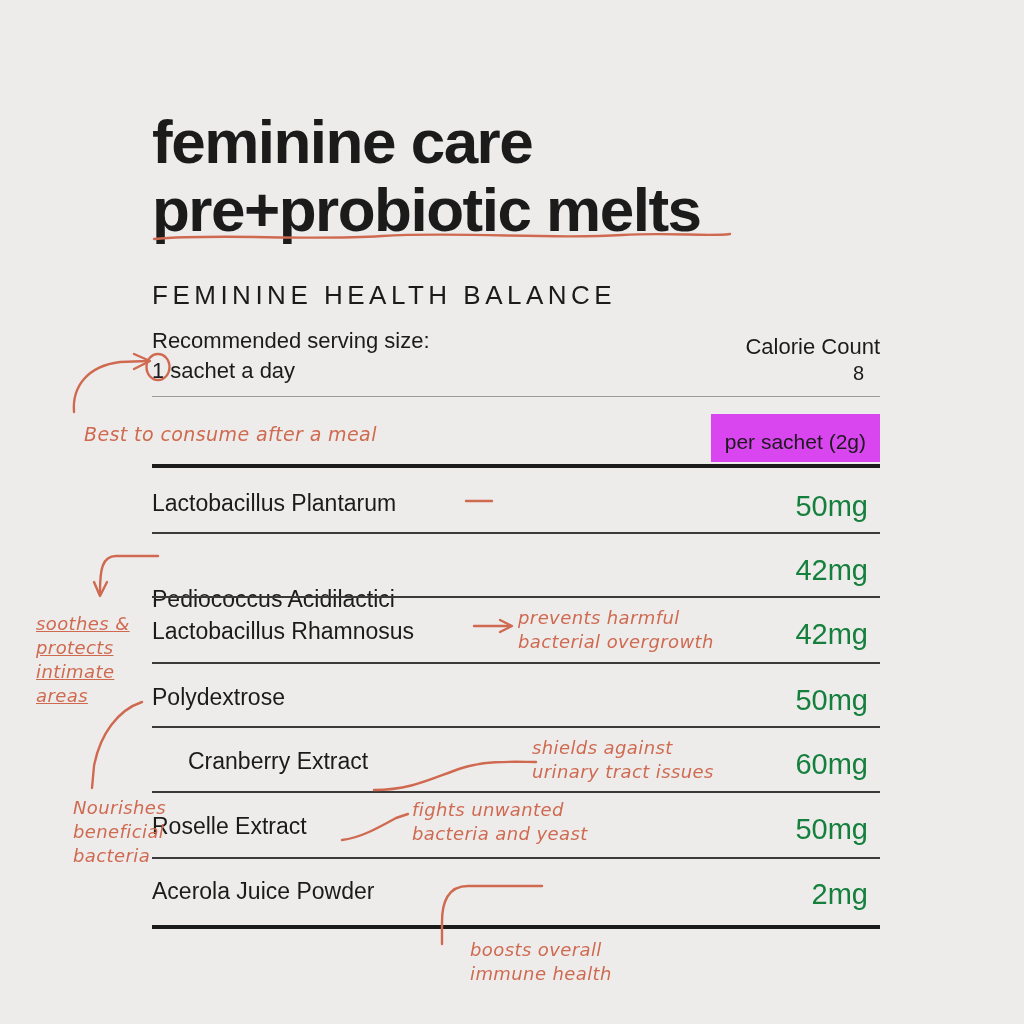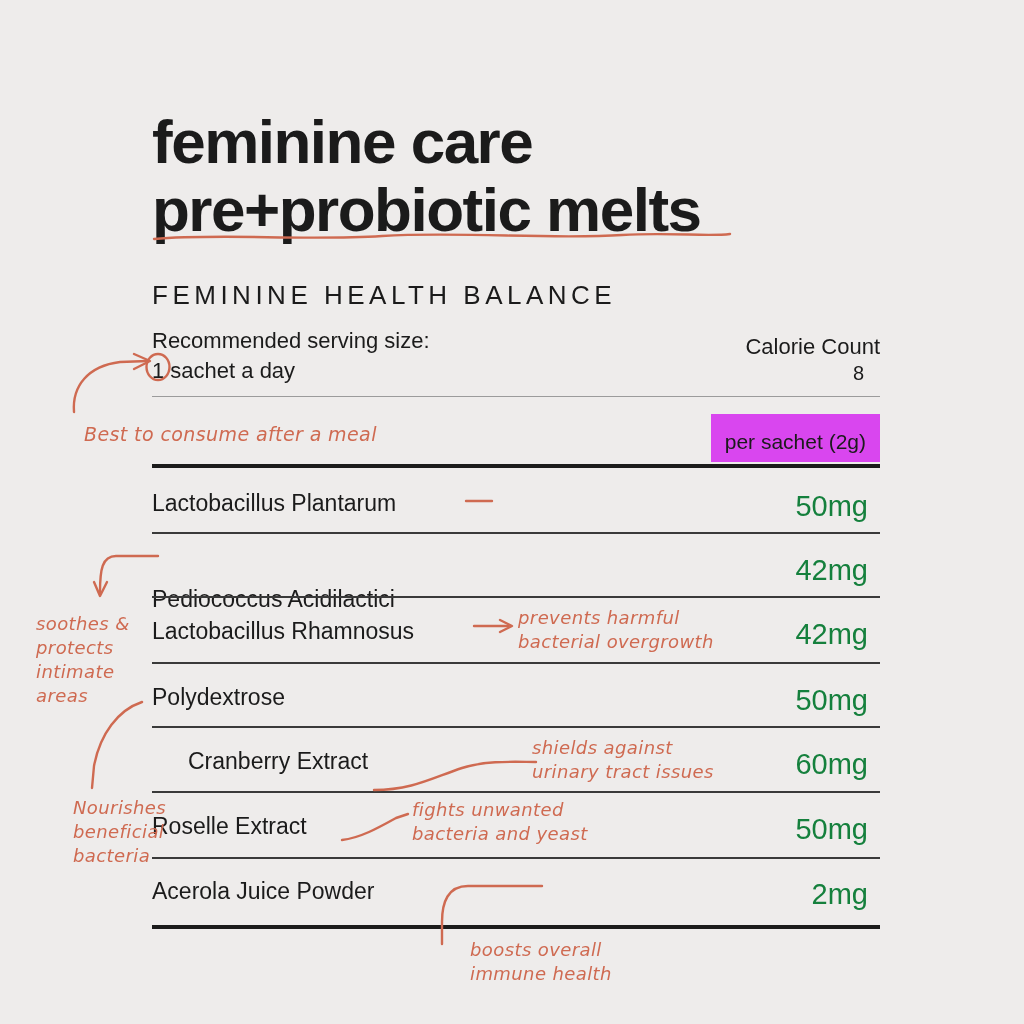--- a/index.html
+++ b/index.html
@@ -238,21 +238,21 @@
   <svg class="ink" style="left:340px; top:812px; width:70px; height:30px;" viewBox="0 0 70 30">
     <path d="M2 28 C 20 26, 38 16, 56 6 L 68 2"></path>
   </svg>
 
   <div class="hand small" style="left:470px; top:938px;">boosts overall
 immune health</div>
   <svg class="ink" style="left:414px; top:882px; width:130px; height:66px;" viewBox="0 0 130 66">
     <path d="M128 4 L 54 4 C 34 4, 28 20, 28 40 L 28 62"></path>
   </svg>
 
-  <div class="hand small" style="left:36px; top:612px;">soothes &amp;
+  <div class="hand small" style="left:36px; top:612px;text-decoration:underline;">soothes &amp;
 protects
 intimate
 areas</div>
   <svg class="ink" style="left:92px; top:552px; width:68px; height:46px;" viewBox="0 0 68 46">
     <path d="M66 4 L 24 4 C 10 4, 8 18, 8 40"></path>
     <path d="M2 30 L 8 44 L 15 30"></path>
   </svg>
 
   <div class="hand small" style="left:34px; top:796px;margin-left:39px;">Nourishes
 beneficial

